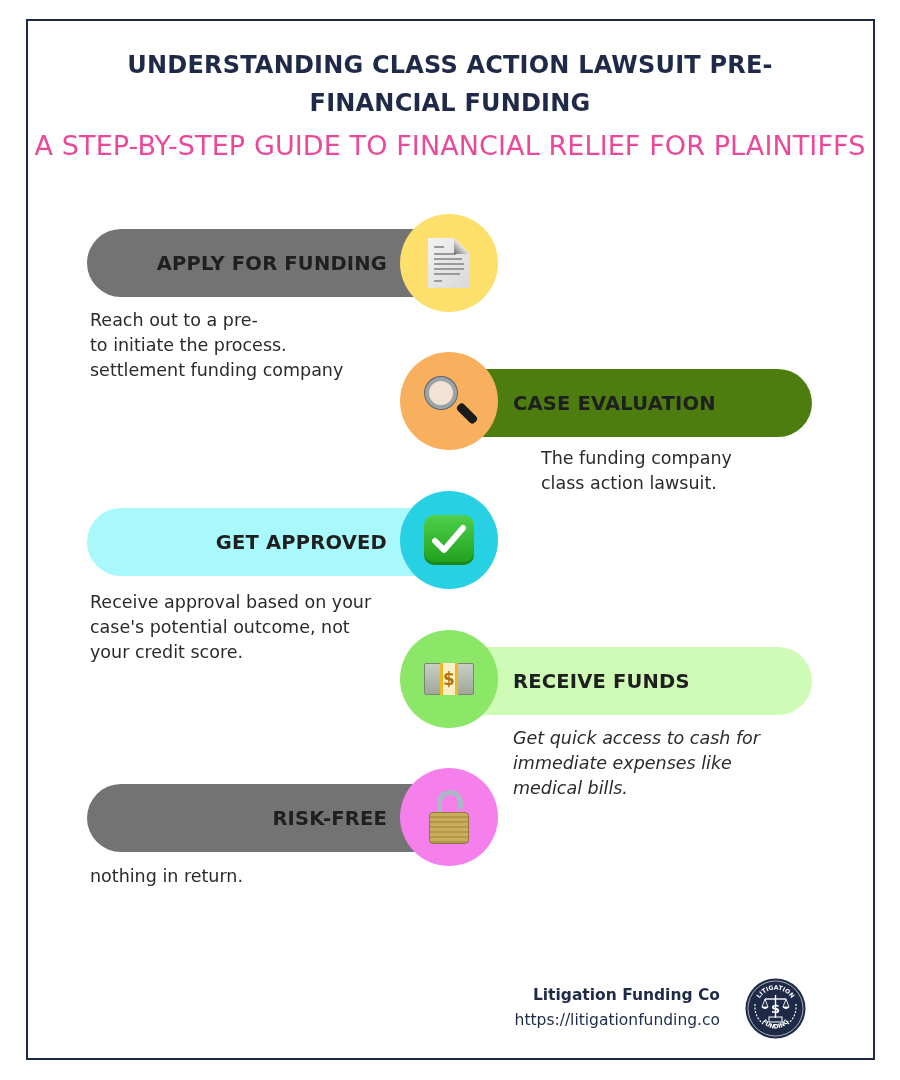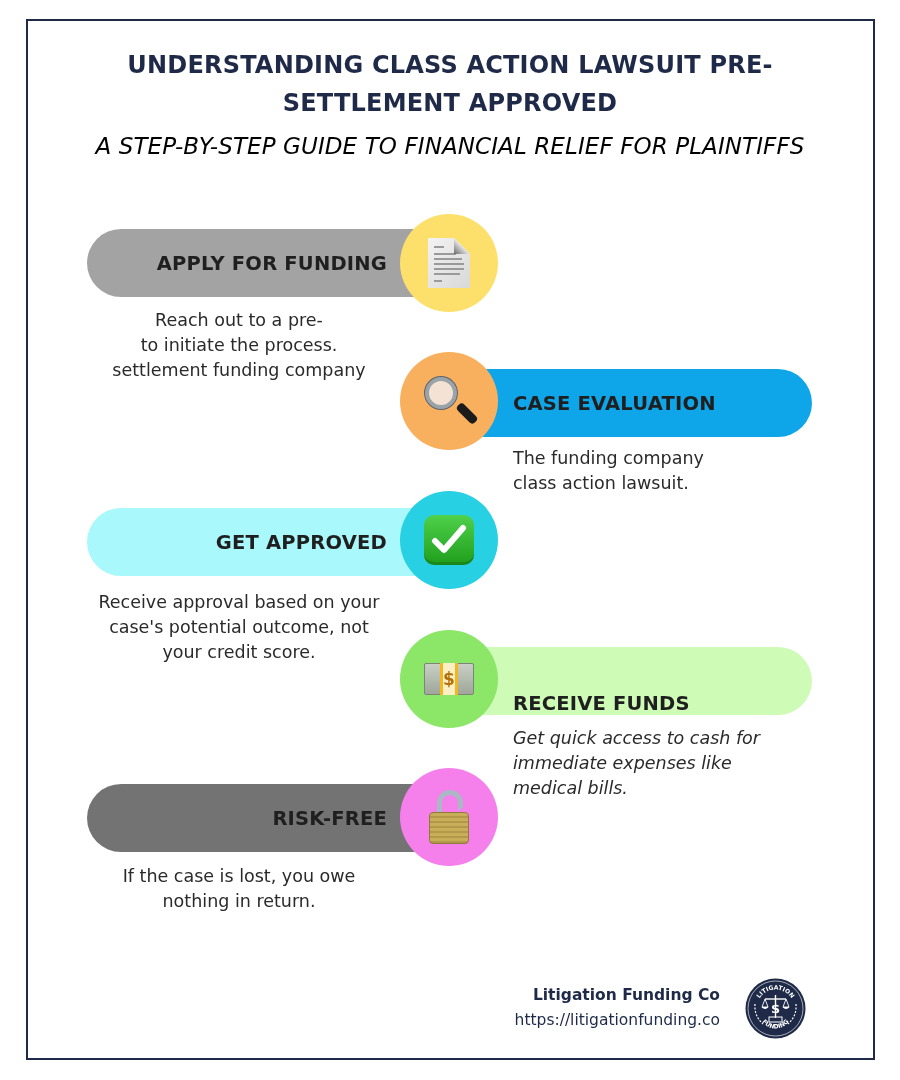--- a/index.html
+++ b/index.html
@@ -11,22 +11,22 @@
     border: 2px solid #1e2a47; background: #ffffff;
   }
 
   .title {
     position: absolute; left: 0; top: 46px; width: 900px; text-align: center;
     font-family: "DejaVu Sans", sans-serif; font-weight: bold; font-size: 24px;
     line-height: 38px; color: #1e2a47; letter-spacing: 0.2px;
   }
   .subtitle {
     position: absolute; left: 0; top: 131px; width: 900px; text-align: center;
-    font-family: "DejaVu Sans", sans-serif; font-size: 23px; line-height: 30px;
-    color: #000000; letter-spacing: 0.1px; font-style: italic;
+    font-family: "DejaVu Sans", sans-serif; font-size: 27px; line-height: 30px;
+    color: #ec4899; letter-spacing: 0.1px;
   }
 
   .pill {
     position: absolute; height: 68px; border-radius: 34px;
     display: flex; align-items: center;
   }
   .pill .label {
     font-family: "DejaVu Sans", sans-serif; font-weight: bold; font-size: 19.5px;
     color: #1f1f1f; letter-spacing: 0.2px;
   }
@@ -36,21 +36,21 @@
   .circle {
     position: absolute; width: 98px; height: 98px; border-radius: 50%;
     display: flex; align-items: center; justify-content: center;
     font-size: 44px; line-height: 1;
   }
 
   .desc {
     position: absolute; font-family: "DejaVu Sans", sans-serif; font-size: 17.5px;
     line-height: 25px; color: #2a2a2a;
   }
-  .desc.left { left: 90px; width: 298px; text-align: center; }
+  .desc.left { left: 90px; width: 298px; text-align: left; }
   .desc.right { left: 513px; width: 300px; text-align: left; }
 
   .footer-name {
     position: absolute; right: 180px; top: 986px; text-align: right;
     font-family: "DejaVu Sans", sans-serif; font-weight: bold; font-size: 15.5px; color: #1e2a47;
   }
   .footer-url {
     position: absolute; right: 180px; top: 1011px; text-align: right;
     font-family: "DejaVu Sans", sans-serif; font-size: 15.5px; color: #1e2a47;
   }
@@ -112,25 +112,25 @@
     border: 1px solid #8f7a3b;
   }
 </style>
 </head>
 <body>
 
 <div class="frame"></div>
 
 <div class="title">
   <div>UNDERSTANDING CLASS ACTION LAWSUIT PRE-</div>
-  <div>SETTLEMENT APPROVED</div>
+  <div>FINANCIAL FUNDING</div>
 </div>
 <div class="subtitle">A STEP-BY-STEP GUIDE TO FINANCIAL RELIEF FOR PLAINTIFFS</div>
 
-<div class="pill left" style="top:229px; background:#a3a3a3;">
+<div class="pill left" style="top:229px; background:#737373;">
   <span class="label">APPLY FOR FUNDING</span>
 </div>
 <div class="circle" style="left:400px; top:214px; background:#fde06b;">
   <div class="icon-doc">
     <div class="sheet"></div>
     <div class="line" style="top:8px; width:10px;"></div>
     <div class="line" style="top:15px; width:22px;"></div>
     <div class="line" style="top:20px; width:28px;"></div>
     <div class="line" style="top:25px; width:30px;"></div>
     <div class="line" style="top:30px; width:30px;"></div>
@@ -138,51 +138,51 @@
     <div class="line" style="top:42px; width:8px;"></div>
     <div class="fold"></div>
   </div>
 </div>
 <div class="desc left" style="top:308px;">
   <div>Reach out to a pre-</div>
   <div>to initiate the process.</div>
   <div>settlement funding company</div>
 </div>
 
-<div class="pill right" style="top:369px; background:#0ea5e9;">
+<div class="pill right" style="top:369px; background:#4d7c0f;">
   <span class="label">CASE EVALUATION</span>
 </div>
 <div class="circle" style="left:400px; top:352px; background:#f9b05e;">
   <div class="icon-lens">
     <div class="ring"></div>
     <div class="handle"></div>
   </div>
 </div>
-<div class="desc right" style="top:446px;">
+<div class="desc right" style="top:446px;margin-left:28px;">
   <div>The funding company</div>
   <div>class action lawsuit.</div>
 </div>
 
 <div class="pill left" style="top:508px; background:#a9f8fc;">
   <span class="label">GET APPROVED</span>
 </div>
 <div class="circle" style="left:400px; top:491px; background:#27d0e2;">
   <div class="icon-check">
     <svg width="36" height="32" viewBox="0 0 36 32">
       <path d="M4 17 L13 26 L32 4" fill="none" stroke="#ffffff" stroke-width="6" stroke-linecap="round" stroke-linejoin="round"></path>
     </svg>
   </div>
 </div>
 <div class="desc left" style="top:590px;">
   <div>Receive approval based on your</div>
   <div>case's potential outcome, not</div>
   <div>your credit score.</div>
 </div>
 
-<div class="pill right" style="top:647px; background:#cefbb6;align-items:flex-end;">
+<div class="pill right" style="top:647px; background:#cefbb6;">
   <span class="label">RECEIVE FUNDS</span>
 </div>
 <div class="circle" style="left:400px; top:630px; background:#8ce668;">
   <div class="icon-money">
     <div class="bill"></div>
     <div class="band">$</div>
   </div>
 </div>
 <div class="desc right" style="top:726px;font-style:italic;">
   <div>Get quick access to cash for</div>
@@ -193,21 +193,20 @@
 <div class="pill left" style="top:784px; background:#737373;">
   <span class="label">RISK-FREE</span>
 </div>
 <div class="circle" style="left:400px; top:768px; background:#f580ec;">
   <div class="icon-lock">
     <div class="shackle"></div>
     <div class="body"></div>
   </div>
 </div>
 <div class="desc left" style="top:864px;">
-  <div>If the case is lost, you owe</div>
   <div>nothing in return.</div>
 </div>
 
 <div class="footer-name">Litigation Funding Co</div>
 <div class="footer-url">https://litigationfunding.co</div>
 <div class="logo">
   <svg width="61" height="61" viewBox="0 0 61 61">
     <defs>
       <path id="arcTop" d="M12 30 A18.5 18.5 0 0 1 49 30"></path>
       <path id="arcBot" d="M14 34 A16.5 16.5 0 0 0 47 34"></path>

